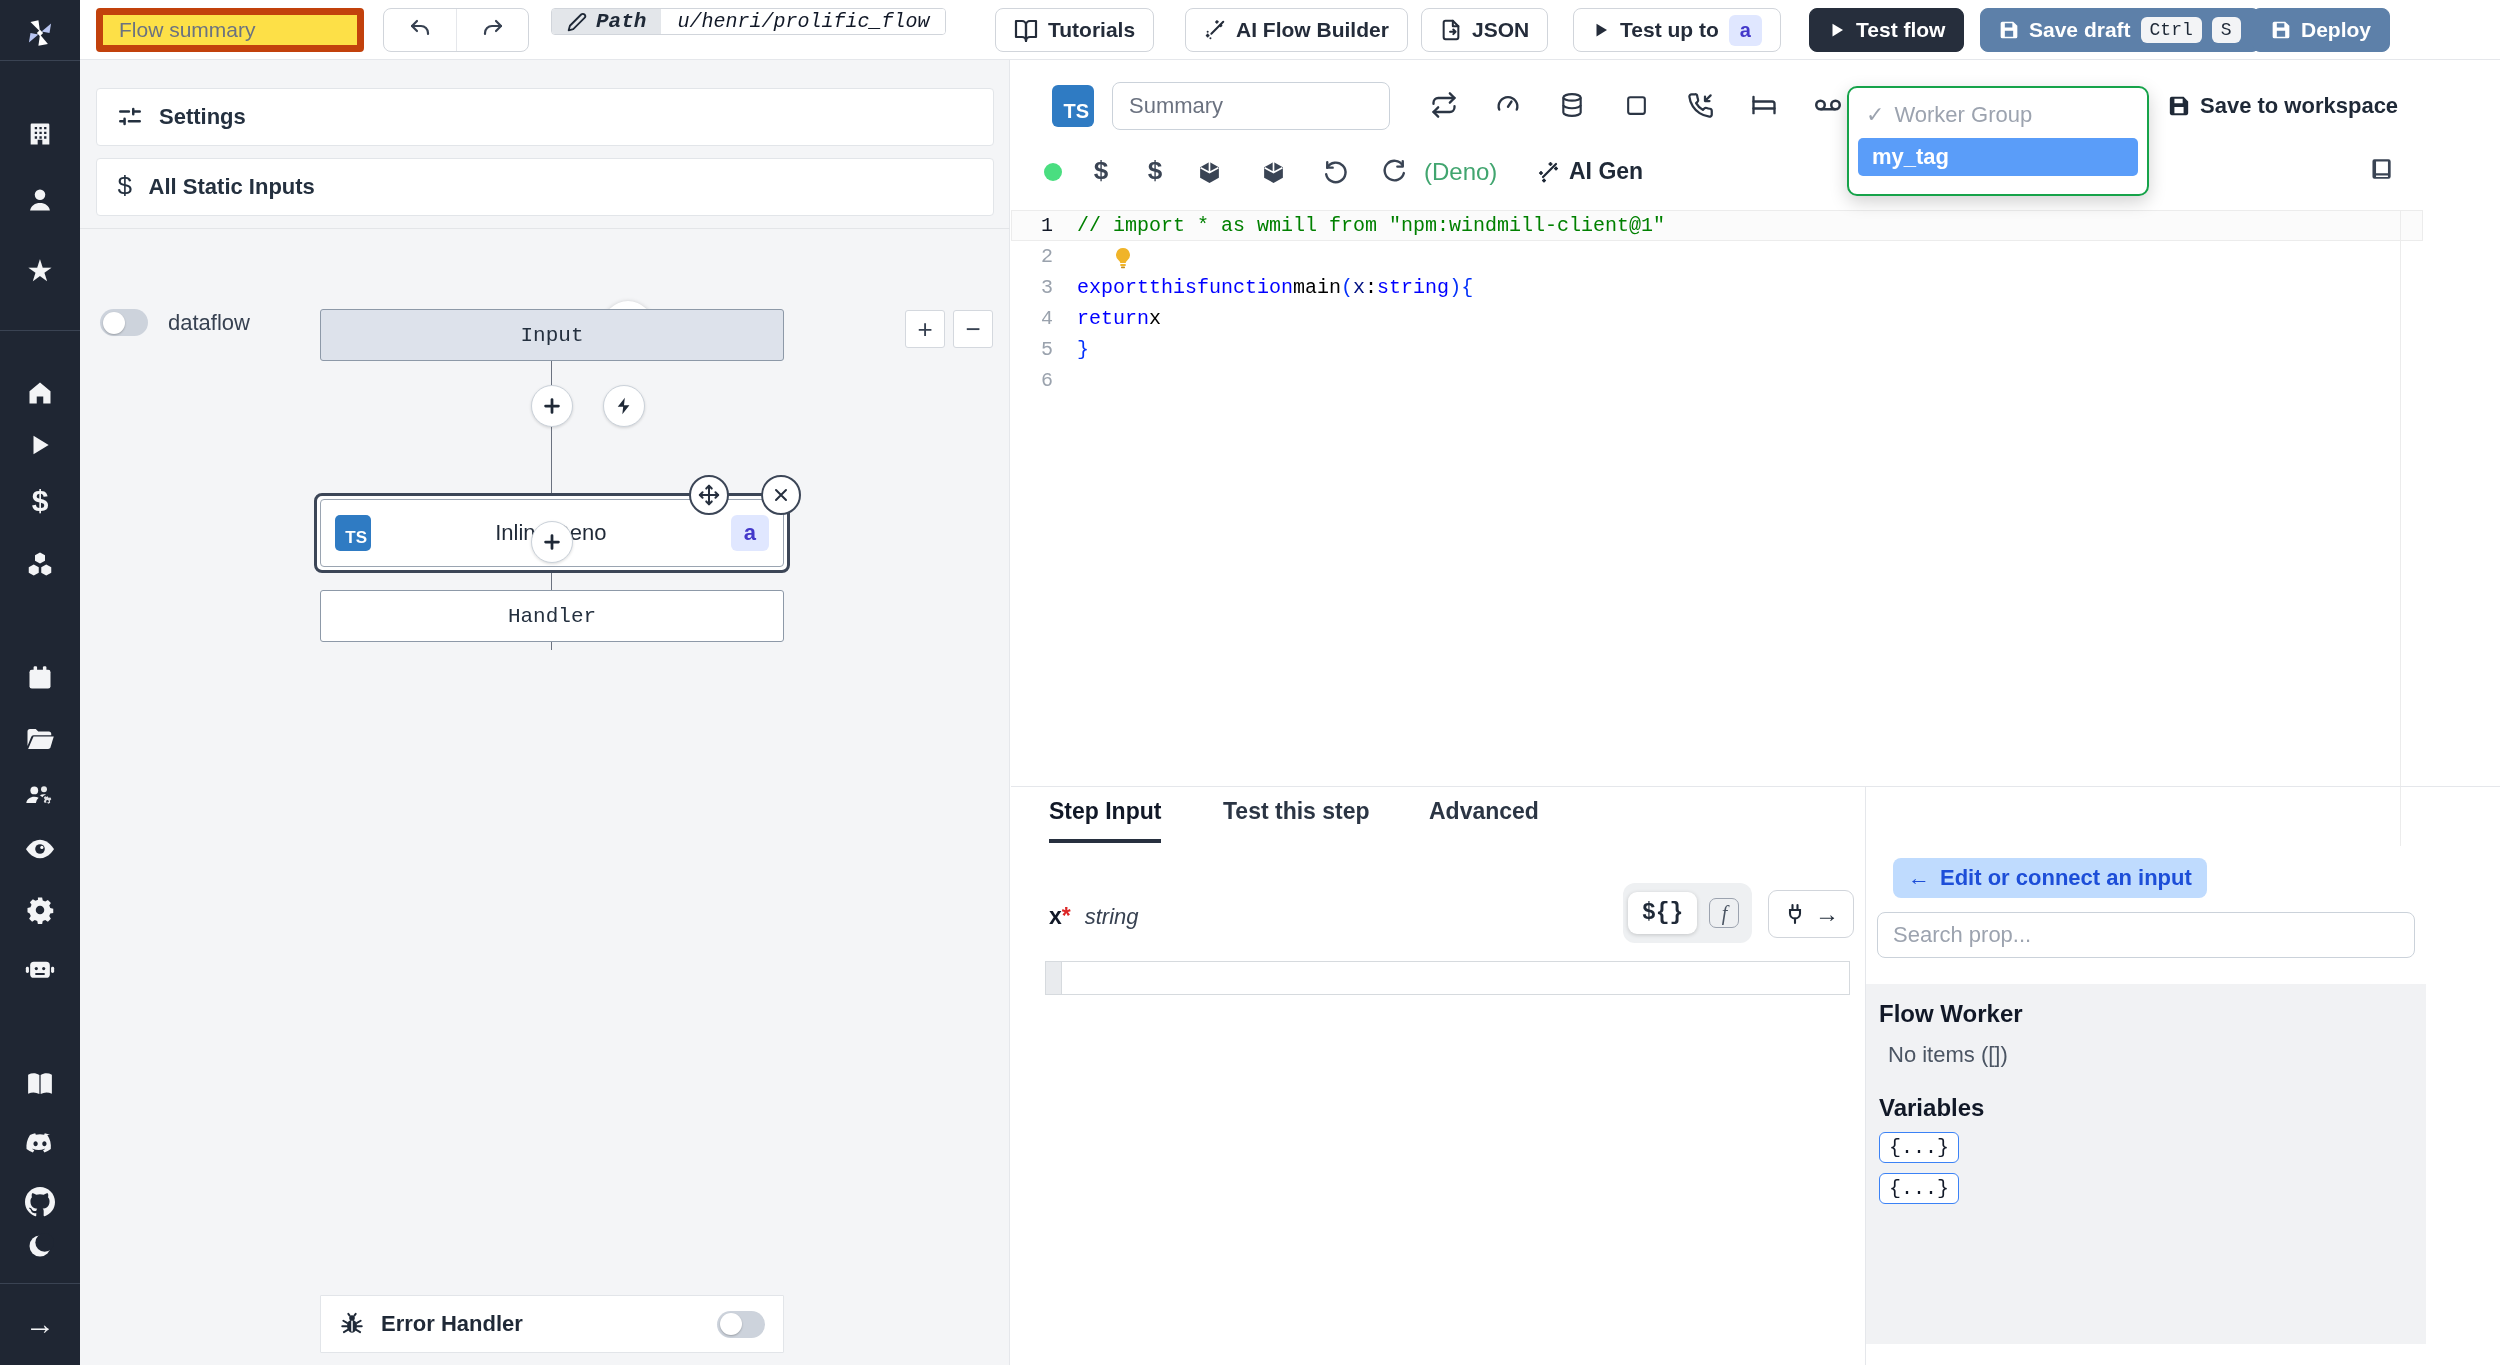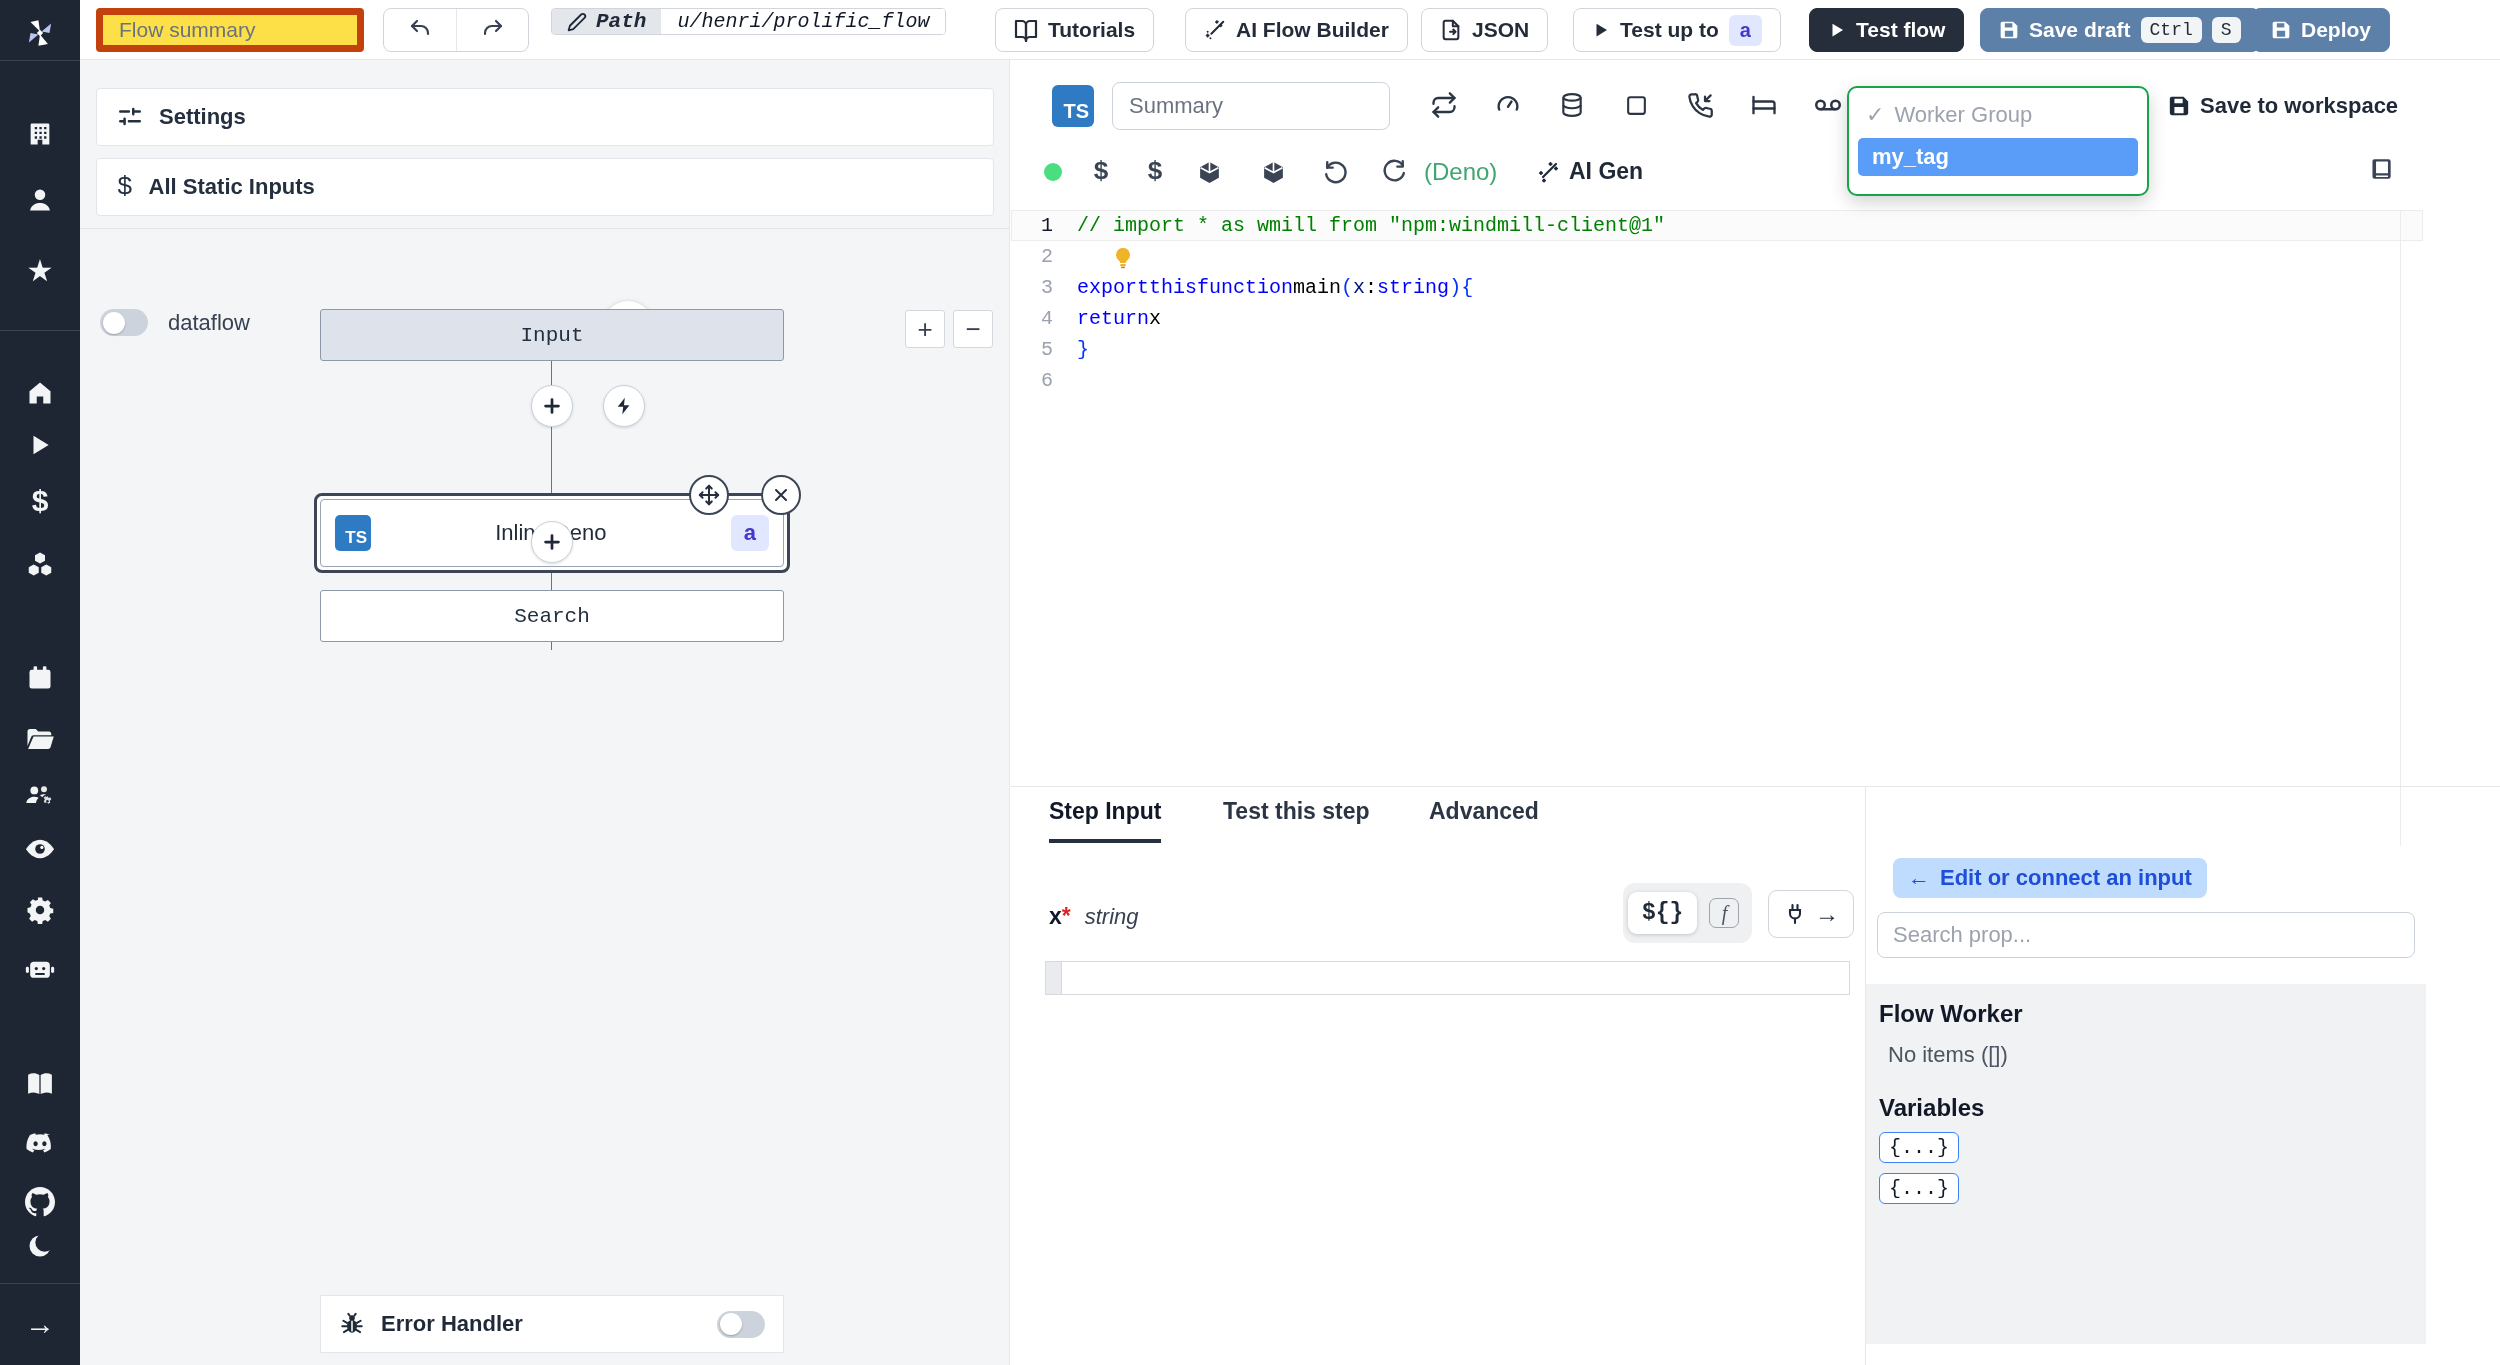--- a/index.html
+++ b/index.html
@@ -378,21 +378,21 @@
           </svg>
       </div>
     </div>
 
     <div class="gcirc" style="left:451px;top:461px">
       <svg width="22" height="22" viewBox="0 0 24 24" fill="none" stroke="currentColor" stroke-width="3" stroke-linecap="round">
           <path d="M12 5v14M5 12h14"></path>
         </svg>
     </div>
 
-    <div class="node mono" style="top:530px">Search</div>
+    <div class="node mono" style="top:530px">Handler</div>
 
     <div class="abs" style="left:240px;top:1235px;width:464px;height:58px;background:#fff;border:1px solid #e2e5e9;border-radius:1px;display:flex;align-items:center;padding:0 18px;gap:16px">
       <span>
           <svg width="26" height="26" viewBox="0 0 24 24" fill="currentColor">
             <ellipse cx="12" cy="14" rx="4.6" ry="6"></ellipse>
             <circle cx="12" cy="6.5" r="2.6"></circle>
             <path d="M4 9l3.4 2M20 9l-3.4 2M3 14h4M21 14h-4M4.5 19.5 8 17.5M19.5 19.5 16 17.5M9.8 4.2 8.6 2.6M14.2 4.2l1.2-1.6" stroke="currentColor" stroke-width="1.8" fill="none" stroke-linecap="round"></path>
             <path d="M12 9v10" stroke="#fff" stroke-width="1.4"></path>
           </svg>
         </span>

